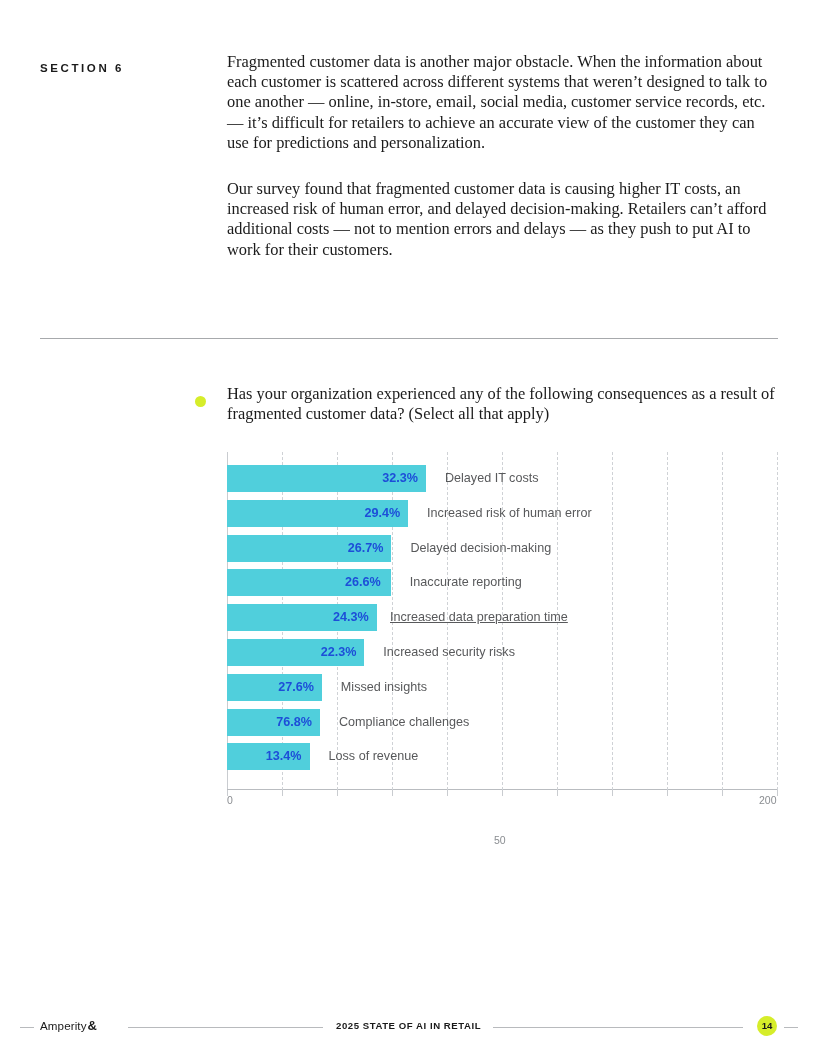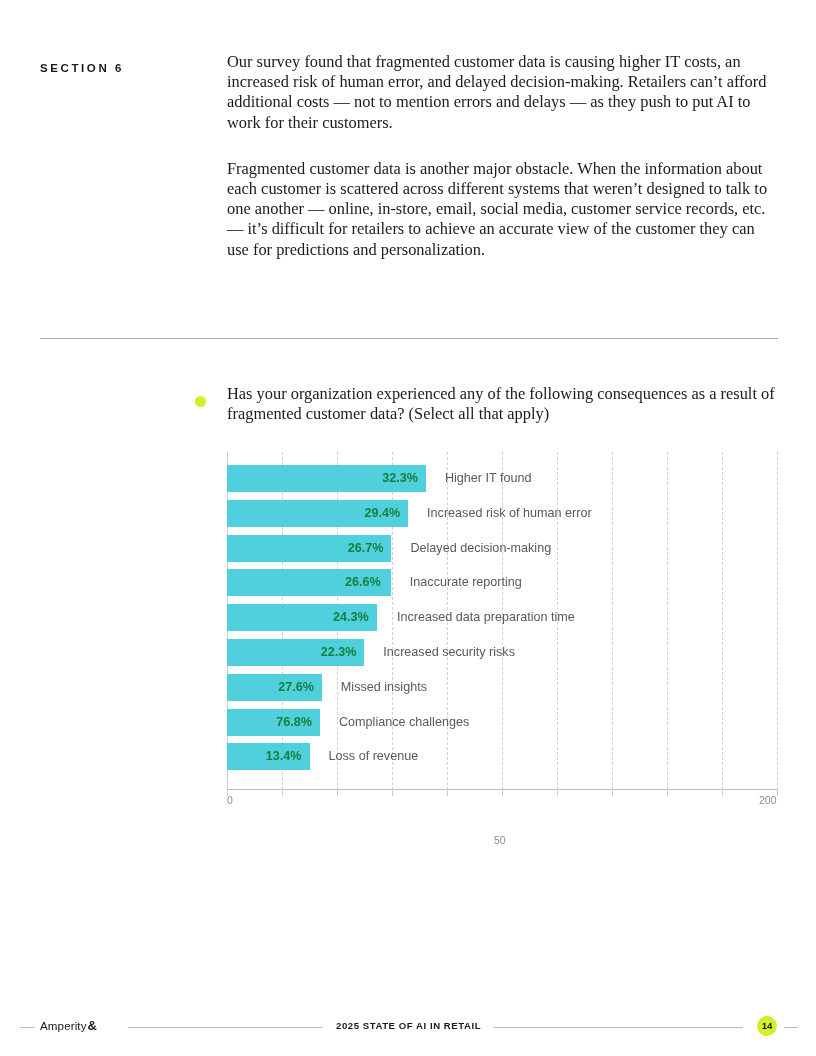--- a/index.html
+++ b/index.html
@@ -154,21 +154,21 @@
     height: 27px;
     background: #50cfdc;
   }
   .bar-value {
     position: absolute;
     top: 0;
     height: 27px;
     line-height: 27px;
     font-size: 12.6px;
     font-weight: 700;
-    color: #15803d;
+    color: #1d4ed8;
     font-family: "Liberation Sans", sans-serif;
     white-space: nowrap;
   }
   .bar-label {
     position: absolute;
     top: 0;
     height: 27px;
     line-height: 27px;
     font-size: 12.6px;
     color: #58595b;
@@ -233,22 +233,22 @@
   }
 </style>
 </head>
 <body>
 
 <div class="page">
 
   <div class="section-label">SECTION 6</div>
 
   <div class="body-col">
+    <p class="para">Fragmented customer data is another major obstacle. When the information about each customer is scattered across different systems that weren’t designed to talk to one another — online, in-store, email, social media, customer service records, etc. — it’s difficult for retailers to achieve an accurate view of the customer they can use for predictions and personalization.</p>
     <p class="para">Our survey found that fragmented customer data is causing higher IT costs, an increased risk of human error, and delayed decision-making. Retailers can’t afford additional costs — not to mention errors and delays — as they push to put AI to work for their customers.</p>
-    <p class="para">Fragmented customer data is another major obstacle. When the information about each customer is scattered across different systems that weren’t designed to talk to one another — online, in-store, email, social media, customer service records, etc. — it’s difficult for retailers to achieve an accurate view of the customer they can use for predictions and personalization.</p>
   </div>
 
   <div class="divider"></div>
 
   <div class="question-block">
     <span class="q-dot"></span>
     <p class="q-text">Has your organization experienced any of the following consequences as a result of fragmented customer data? (Select all that apply)</p>
   </div>
 
   <div class="chart">
@@ -272,41 +272,41 @@
         <div class="tick" style="left: 220px;"></div>
         <div class="tick" style="left: 275px;"></div>
         <div class="tick" style="left: 330px;"></div>
         <div class="tick" style="left: 385px;"></div>
         <div class="tick" style="left: 440px;"></div>
         <div class="tick" style="left: 495px;"></div>
         <div class="tick" style="left: 550px;"></div>
         <div class="bar-row" style="top: 13px; width: 550px;">
           <div class="bar" style="width: 198.968px;"></div>
           <span class="bar-value" style="left: 150.968px; width: 40px; text-align: right;">32.3%</span>
-          <span class="bar-label" style="left: 217.968px;">Higher IT found</span>
+          <span class="bar-label" style="left: 217.968px;">Delayed IT costs</span>
         </div>
         <div class="bar-row" style="top: 47.8px; width: 550px;">
           <div class="bar" style="width: 181.104px;"></div>
           <span class="bar-value" style="left: 133.104px; width: 40px; text-align: right;">29.4%</span>
           <span class="bar-label" style="left: 200.104px;">Increased risk of human error</span>
         </div>
         <div class="bar-row" style="top: 82.6px; width: 550px;">
           <div class="bar" style="width: 164.472px;"></div>
           <span class="bar-value" style="left: 116.472px; width: 40px; text-align: right;">26.7%</span>
           <span class="bar-label" style="left: 183.472px;">Delayed decision-making</span>
         </div>
         <div class="bar-row" style="top: 117.4px; width: 550px;">
           <div class="bar" style="width: 163.856px;"></div>
           <span class="bar-value" style="left: 115.856px; width: 40px; text-align: center;">26.6%</span>
           <span class="bar-label" style="left: 182.856px;">Inaccurate reporting</span>
         </div>
         <div class="bar-row" style="top: 152.2px; width: 550px;">
           <div class="bar" style="width: 149.688px;"></div>
           <span class="bar-value" style="left: 101.688px; width: 40px; text-align: right;">24.3%</span>
-          <span class="bar-label" style="left: 170px;">Increased data preparation time</span>
+          <span class="bar-label" style="left: 163px; text-decoration: underline;">Increased data preparation time</span>
         </div>
         <div class="bar-row" style="top: 187px; width: 550px;">
           <div class="bar" style="width: 137.368px;"></div>
           <span class="bar-value" style="left: 89.368px; width: 40px; text-align: right;">22.3%</span>
           <span class="bar-label" style="left: 156.368px;">Increased security risks</span>
         </div>
         <div class="bar-row" style="top: 221.8px; width: 550px;">
           <div class="bar" style="width: 94.864px;"></div>
           <span class="bar-value" style="left: 46.864px; width: 40px; text-align: right;">27.6%</span>
           <span class="bar-label" style="left: 113.864px;">Missed insights</span>

